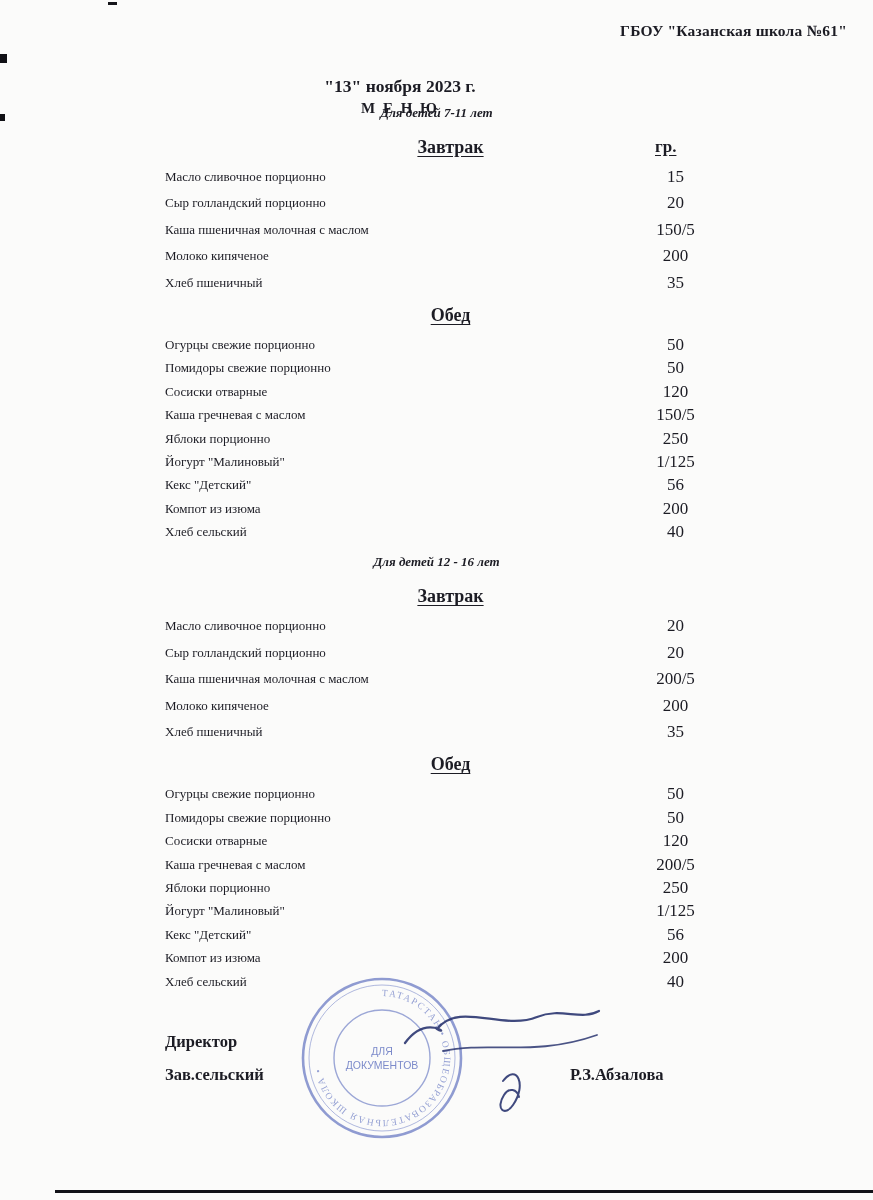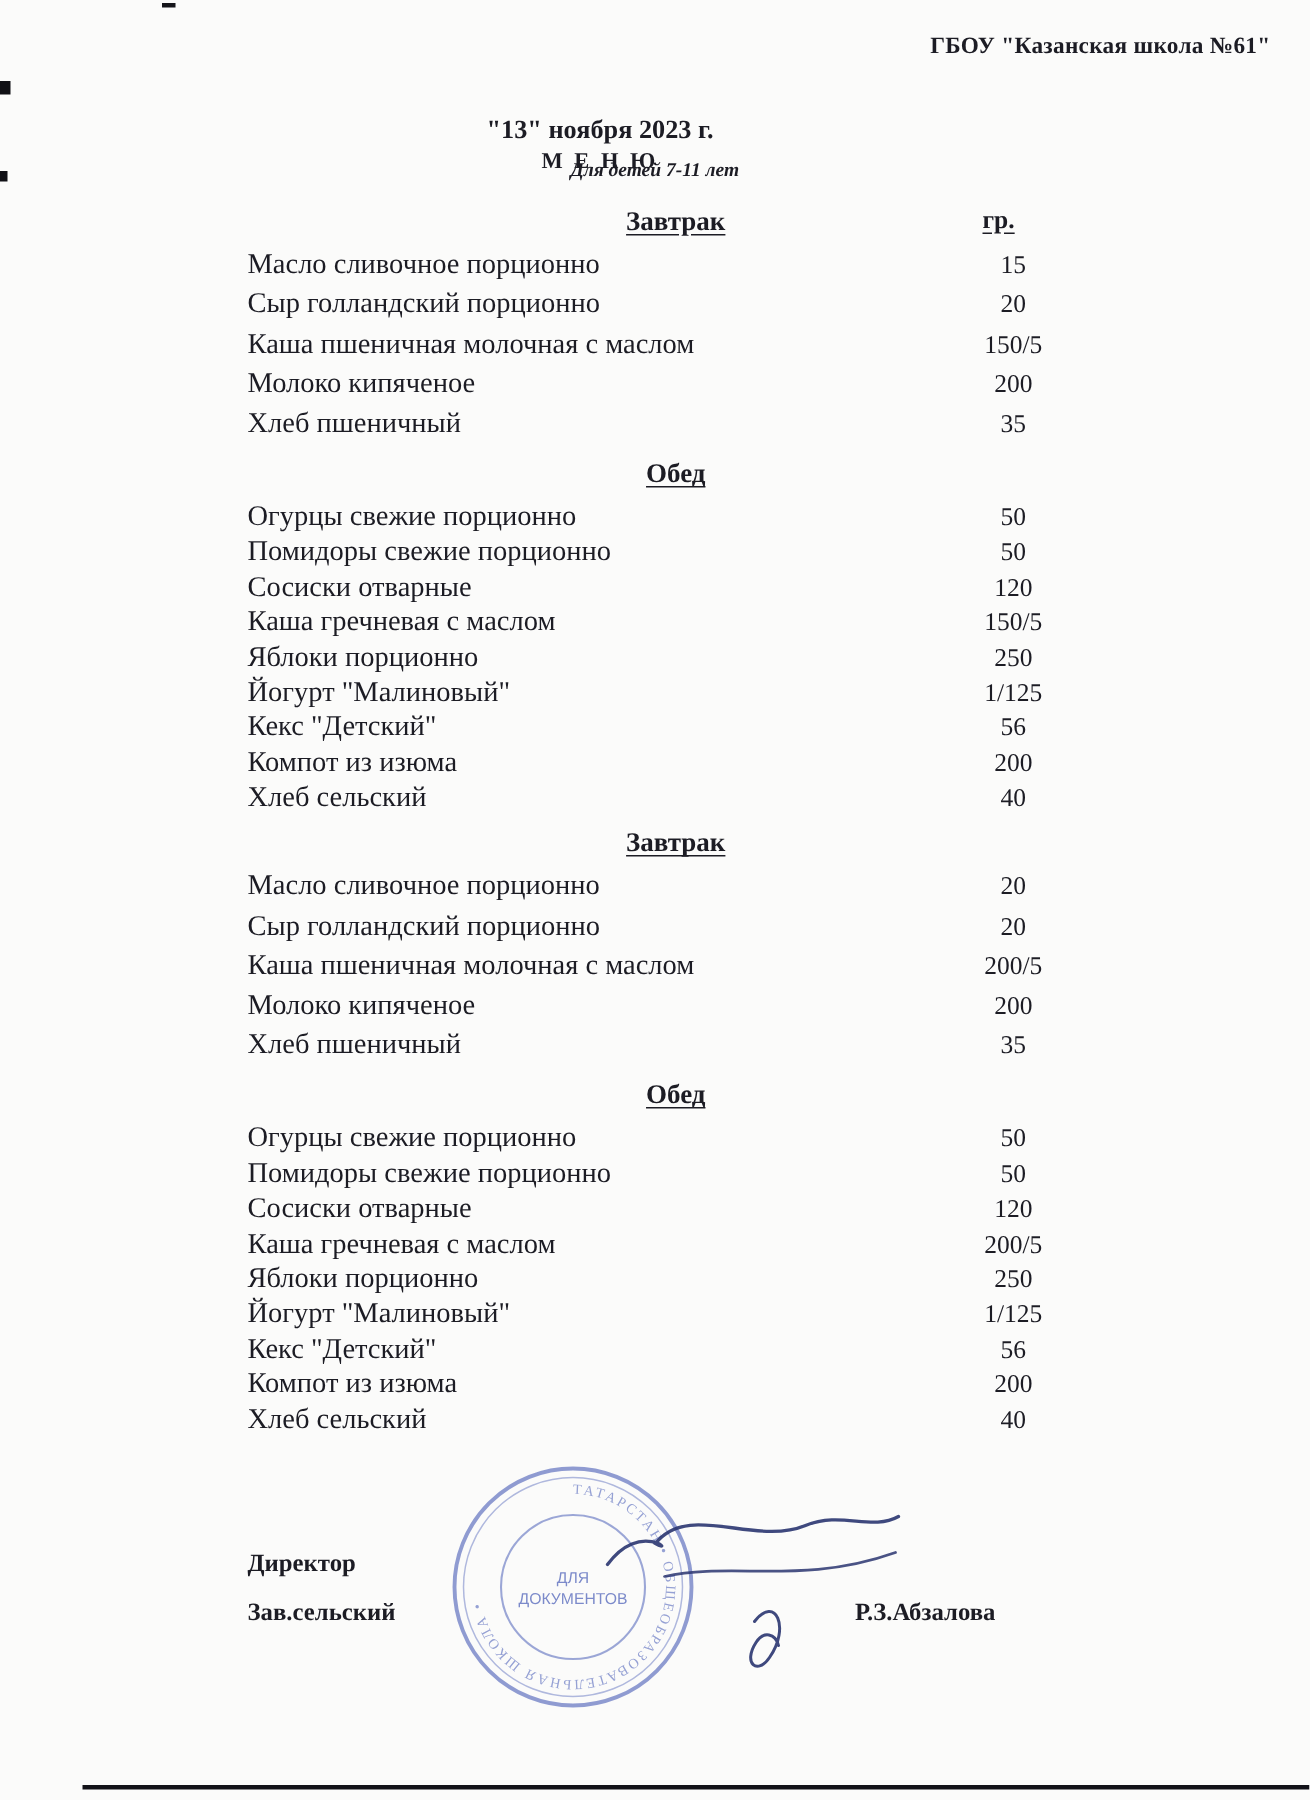--- a/index.html
+++ b/index.html
@@ -35,21 +35,21 @@
   }
   .meal-head .mh{text-decoration:underline;text-underline-offset:3px;}
   .meal-head .gr{
     position:absolute;left:655px;top:0;
     text-decoration:underline;text-underline-offset:3px;
     font-size:17px;
   }
   .row{display:flex;padding-left:165px;padding-right:140px;align-items:flex-start;}
   .loose .row{height:26.4px;}
   .tight .row{height:23.4px;}
-  .item-name{flex:1;font-size:19px;line-height:21px;}
+  .item-name{flex:1;font-size:13px;line-height:21px;}
   .item-qty{width:115px;text-align:center;font-size:17px;line-height:21px;}
   .block{margin-bottom:4px;}
   .signatures{position:absolute;left:165px;top:1032px;width:560px;}
   .sig-row{display:flex;height:33px;font-weight:bold;font-size:16.5px;}
   .sig-role{width:405px;}
   .sig-name{flex:1;}
   .stamp{position:absolute;left:296px;top:972px;width:172px;height:172px;opacity:.85;}
   .handwriting{position:absolute;left:385px;top:985px;width:240px;height:150px;pointer-events:none;}
   .scan-bottom{
     position:absolute;left:55px;right:0;bottom:7px;height:3px;background:#121218;
@@ -124,20 +124,21 @@
         </div>
         <div class="row">
           <div class="item-name">Компот из изюма</div>
           <div class="item-qty">200</div>
         </div>
         <div class="row">
           <div class="item-name">Хлеб сельский</div>
           <div class="item-qty">40</div>
         </div>
       </div>
+      <div class="age-title second">Для детей 12 - 16 лет</div>
       <div class="meal-head"><span class="mh">Завтрак</span></div>
       <div class="block loose">
         <div class="row">
           <div class="item-name">Масло сливочное порционно</div>
           <div class="item-qty">20</div>
         </div>
         <div class="row">
           <div class="item-name">Сыр голландский порционно</div>
           <div class="item-qty">20</div>
         </div>

